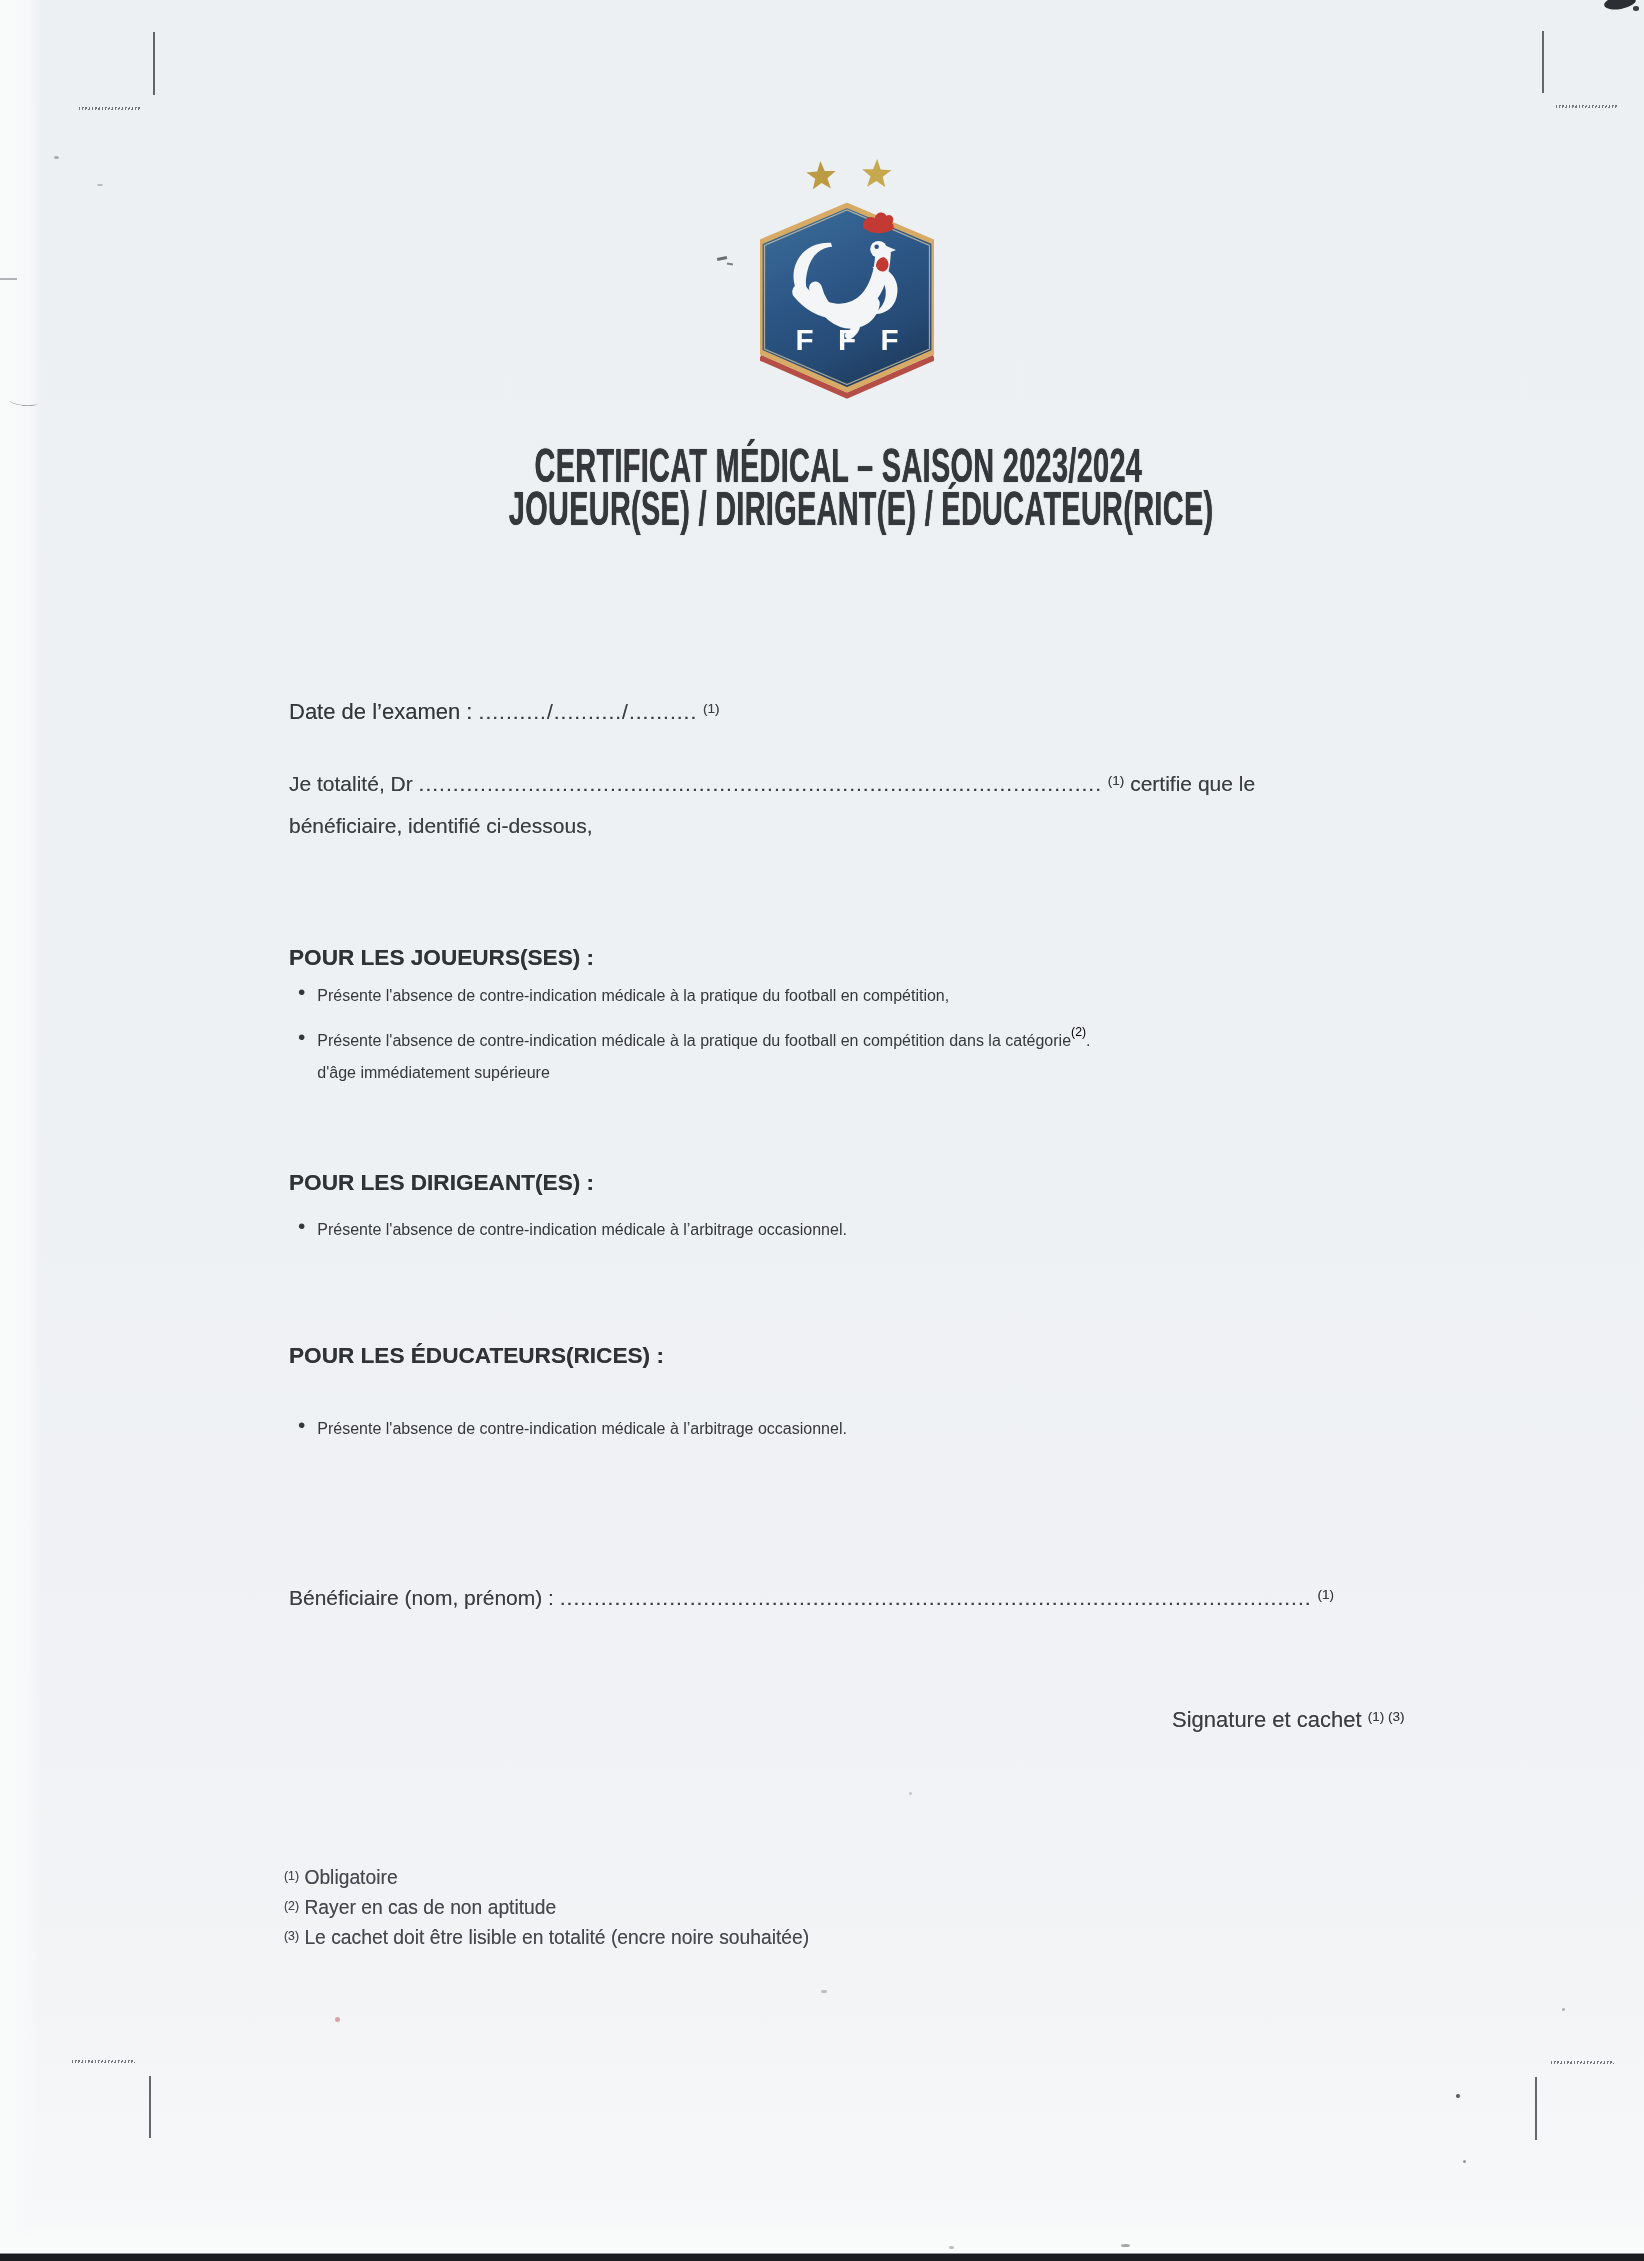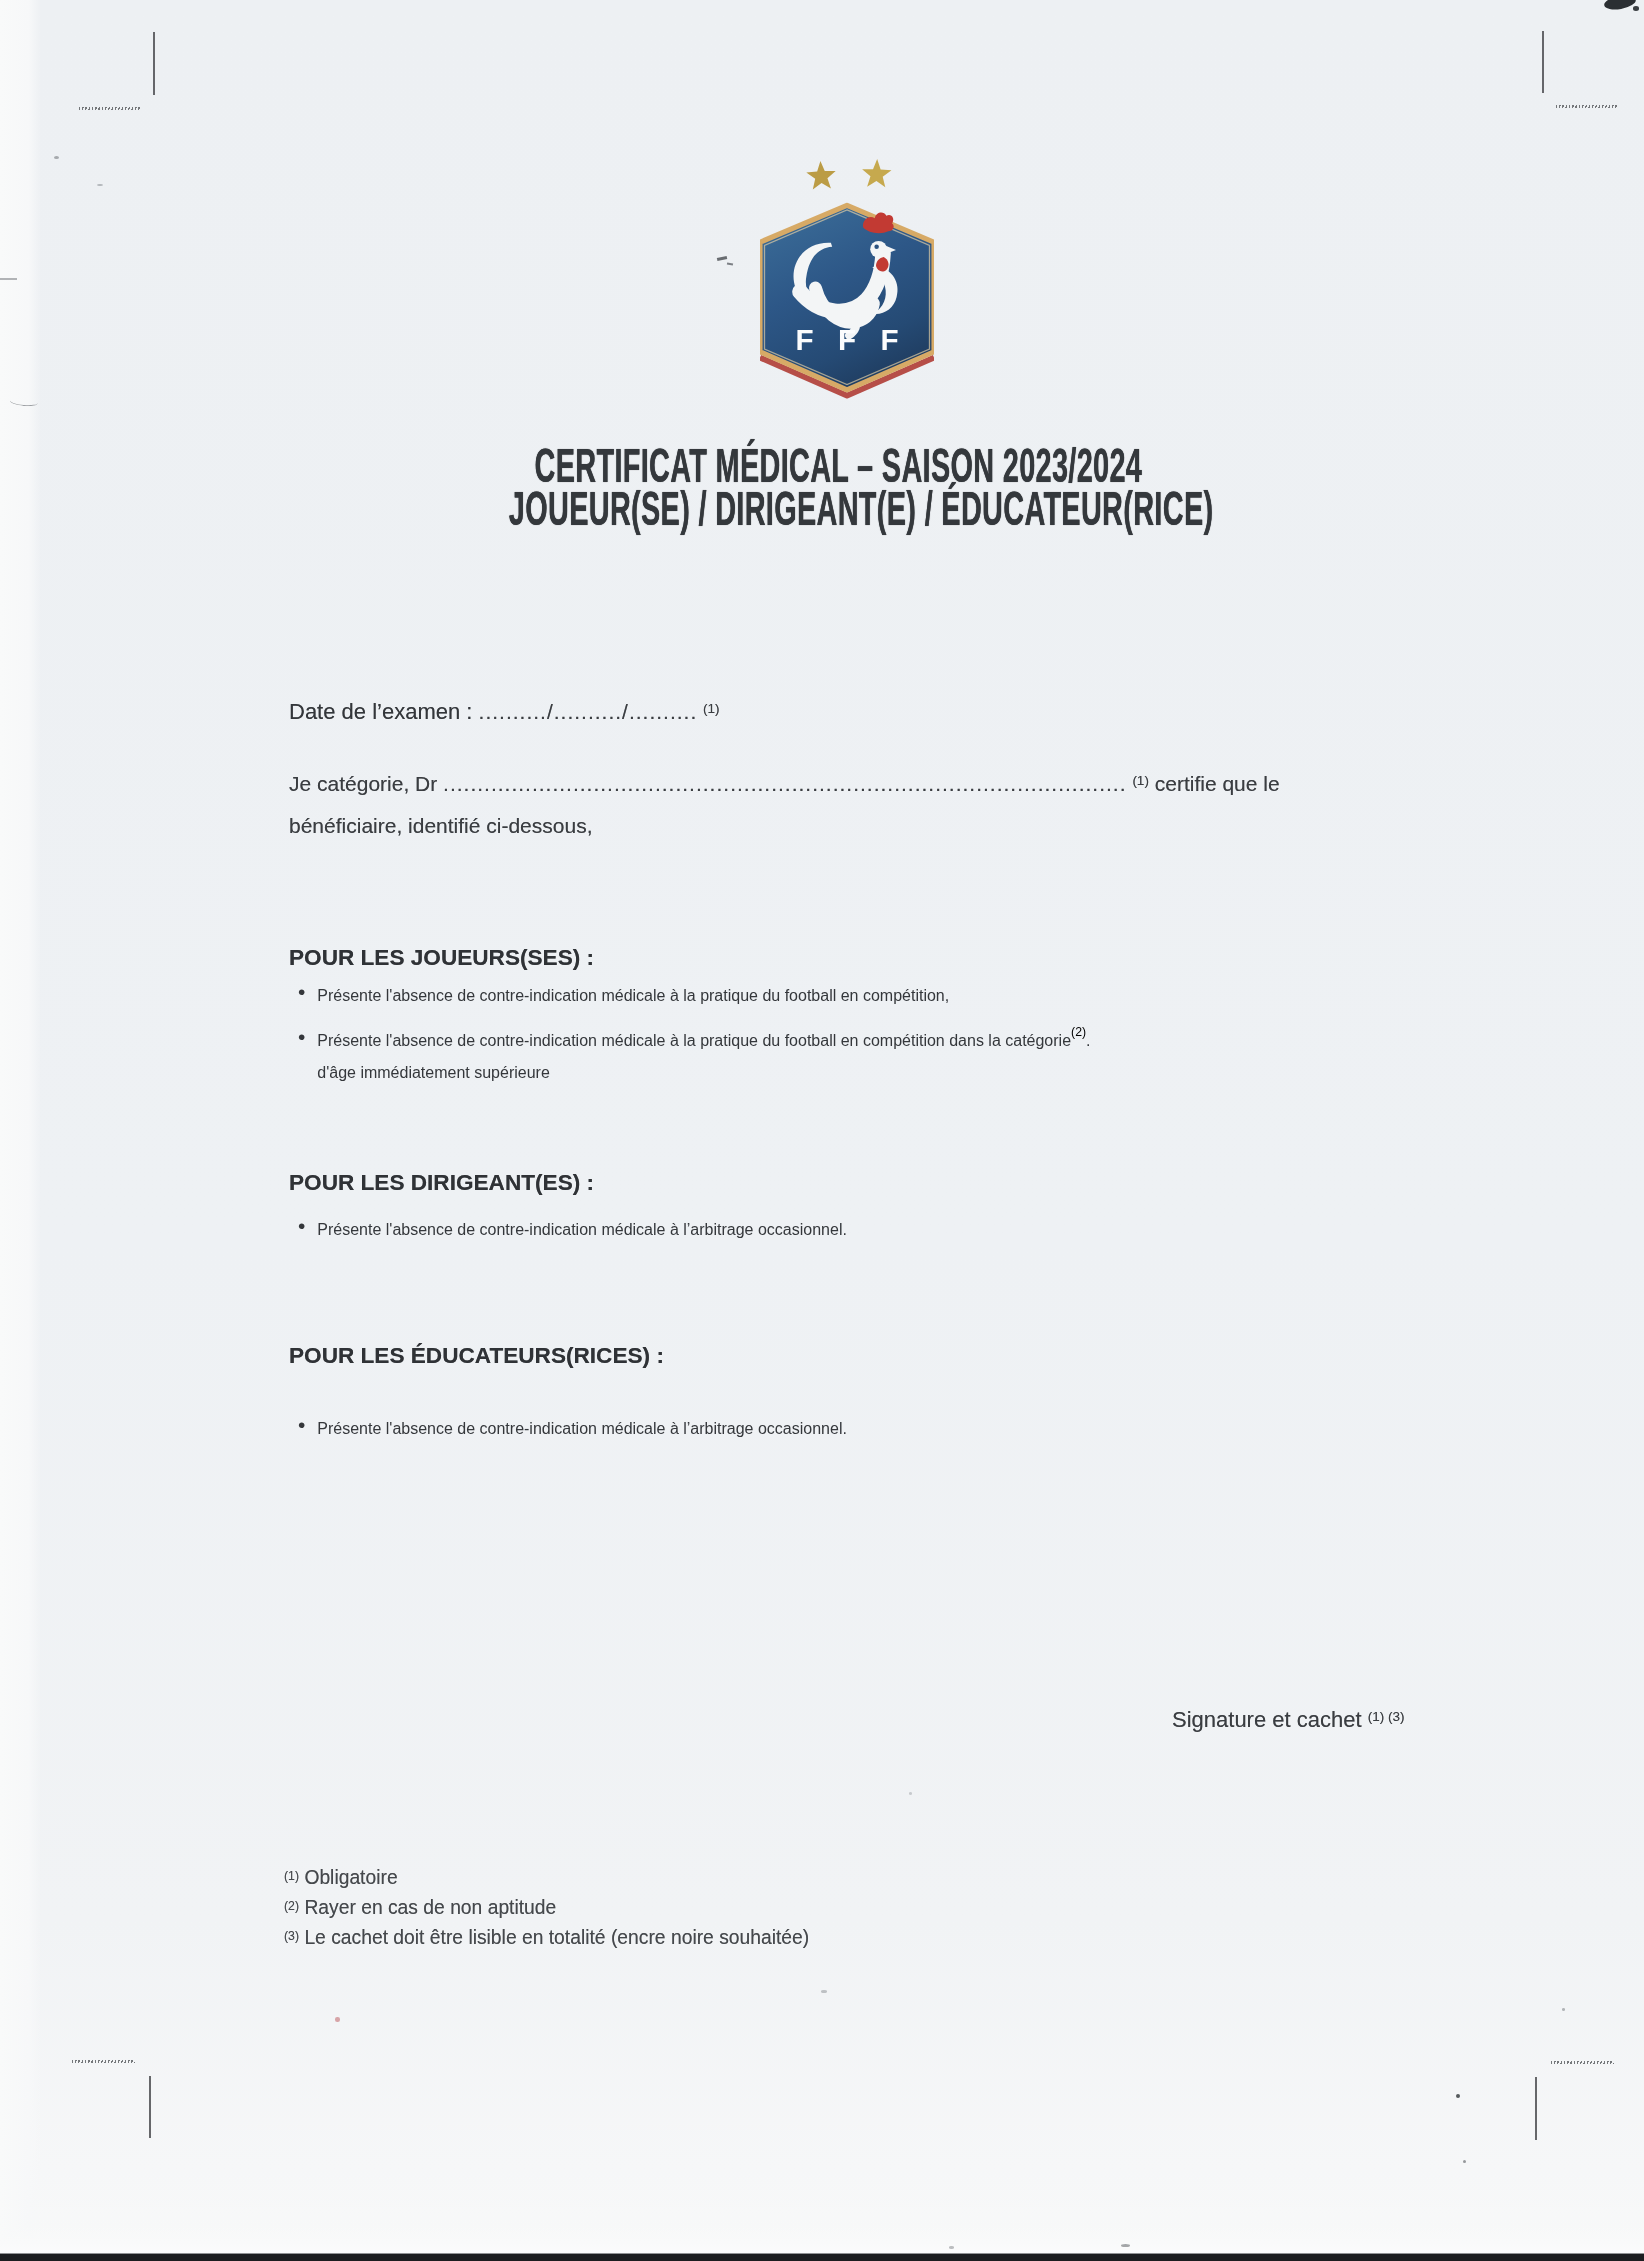--- a/index.html
+++ b/index.html
@@ -142,21 +142,21 @@
     <span class="title-line">CERTIFICAT MÉDICAL – SAISON 2023/2024</span><br>
     <span class="title-line">JOUEUR(SE) / DIRIGEANT(E) / ÉDUCATEUR(RICE)</span>
   </div>
 
   <div class="txt" style="left:289px;top:695px;">
     <span class="bold" style="font-size:22px;">Date de l’examen : </span><span class="dots">........../........../..........</span>
     <sup class="ref">(1)</sup>
   </div>
 
   <div class="txt" style="left:289px;top:767px;">
-    <span>Je catégorie, Dr </span><span class="dots">....................................................................................................</span>
+    <span>Je totalité, Dr </span><span class="dots">....................................................................................................</span>
     <sup class="ref">(1)</sup><span> certifie que le</span>
   </div>
   <div class="txt" style="left:289px;top:812px;">bénéficiaire, identifié ci-dessous,</div>
 
   <div class="heading" style="top:945px;">POUR LES JOUEURS(SES) :</div>
   <div class="bullet-row" style="top:980px;">
     <span class="bullet-dot">•</span><span class="bullet-text">Présente l'absence de contre-indication médicale à la pratique du football en compétition,</span>
   </div>
   <div class="bullet-row" style="top:1025px;">
     <span class="bullet-dot">•</span><span class="bullet-text">Présente l'absence de contre-indication médicale à la pratique du football en compétition dans la catégorie
@@ -166,20 +166,24 @@
   <div class="heading" style="top:1170px;">POUR LES DIRIGEANT(ES) :</div>
   <div class="bullet-row" style="top:1214px;">
     <span class="bullet-dot">•</span><span class="bullet-text">Présente l'absence de contre-indication médicale à l’arbitrage occasionnel.</span>
   </div>
 
   <div class="heading" style="top:1327px;margin-top:16px;">POUR LES ÉDUCATEURS(RICES) :</div>
   <div class="bullet-row" style="top:1413px;">
     <span class="bullet-dot">•</span><span class="bullet-text">Présente l'absence de contre-indication médicale à l’arbitrage occasionnel.</span>
   </div>
 
+  <div class="txt" style="left:289px;top:1581px;">
+    <span>Bénéficiaire (nom, prénom) : </span><span class="dots">..............................................................................................................</span>
+    <sup class="ref">(1)</sup>
+  </div>
 
   <div class="sig">
     <span>Signature et cachet </span><sup class="ref">(1) (3)</sup>
   </div>
 
   <div class="footnote" style="top:1867px;">
     <sup class="ref">(1)</sup><span> Obligatoire</span>
   </div>
   <div class="footnote" style="top:1897px;">
     <sup class="ref">(2)</sup><span> Rayer en cas de non aptitude</span>

